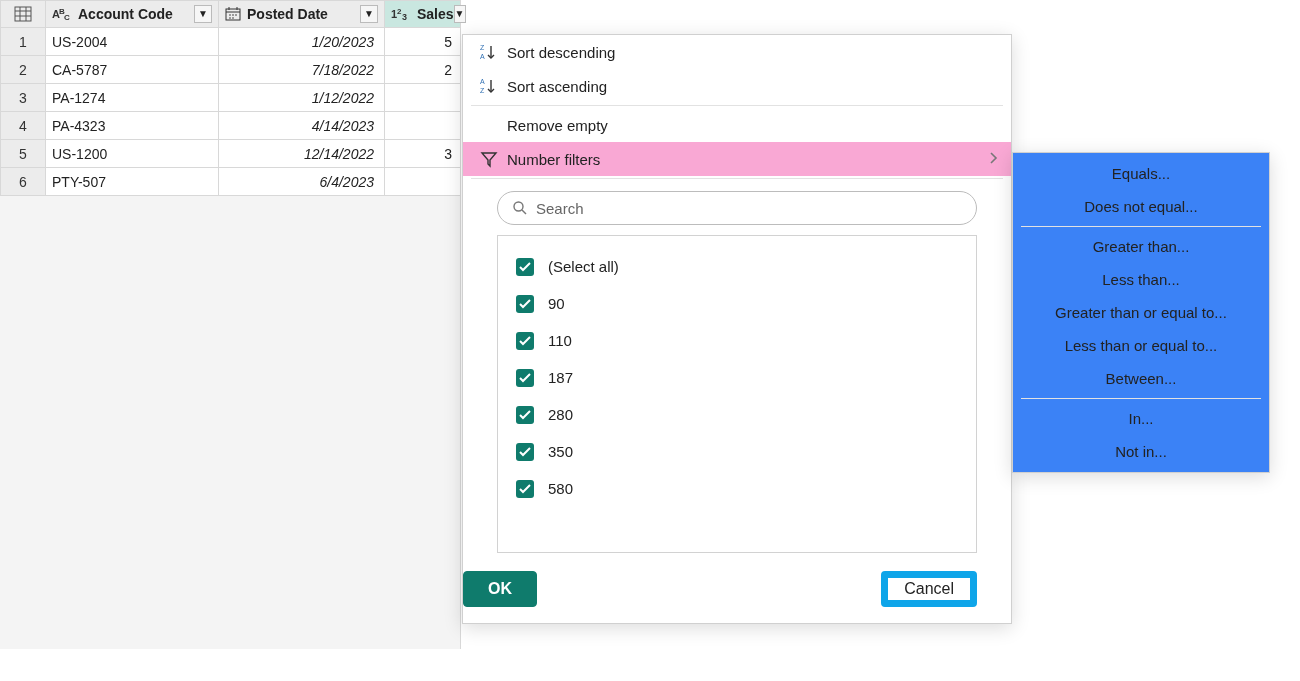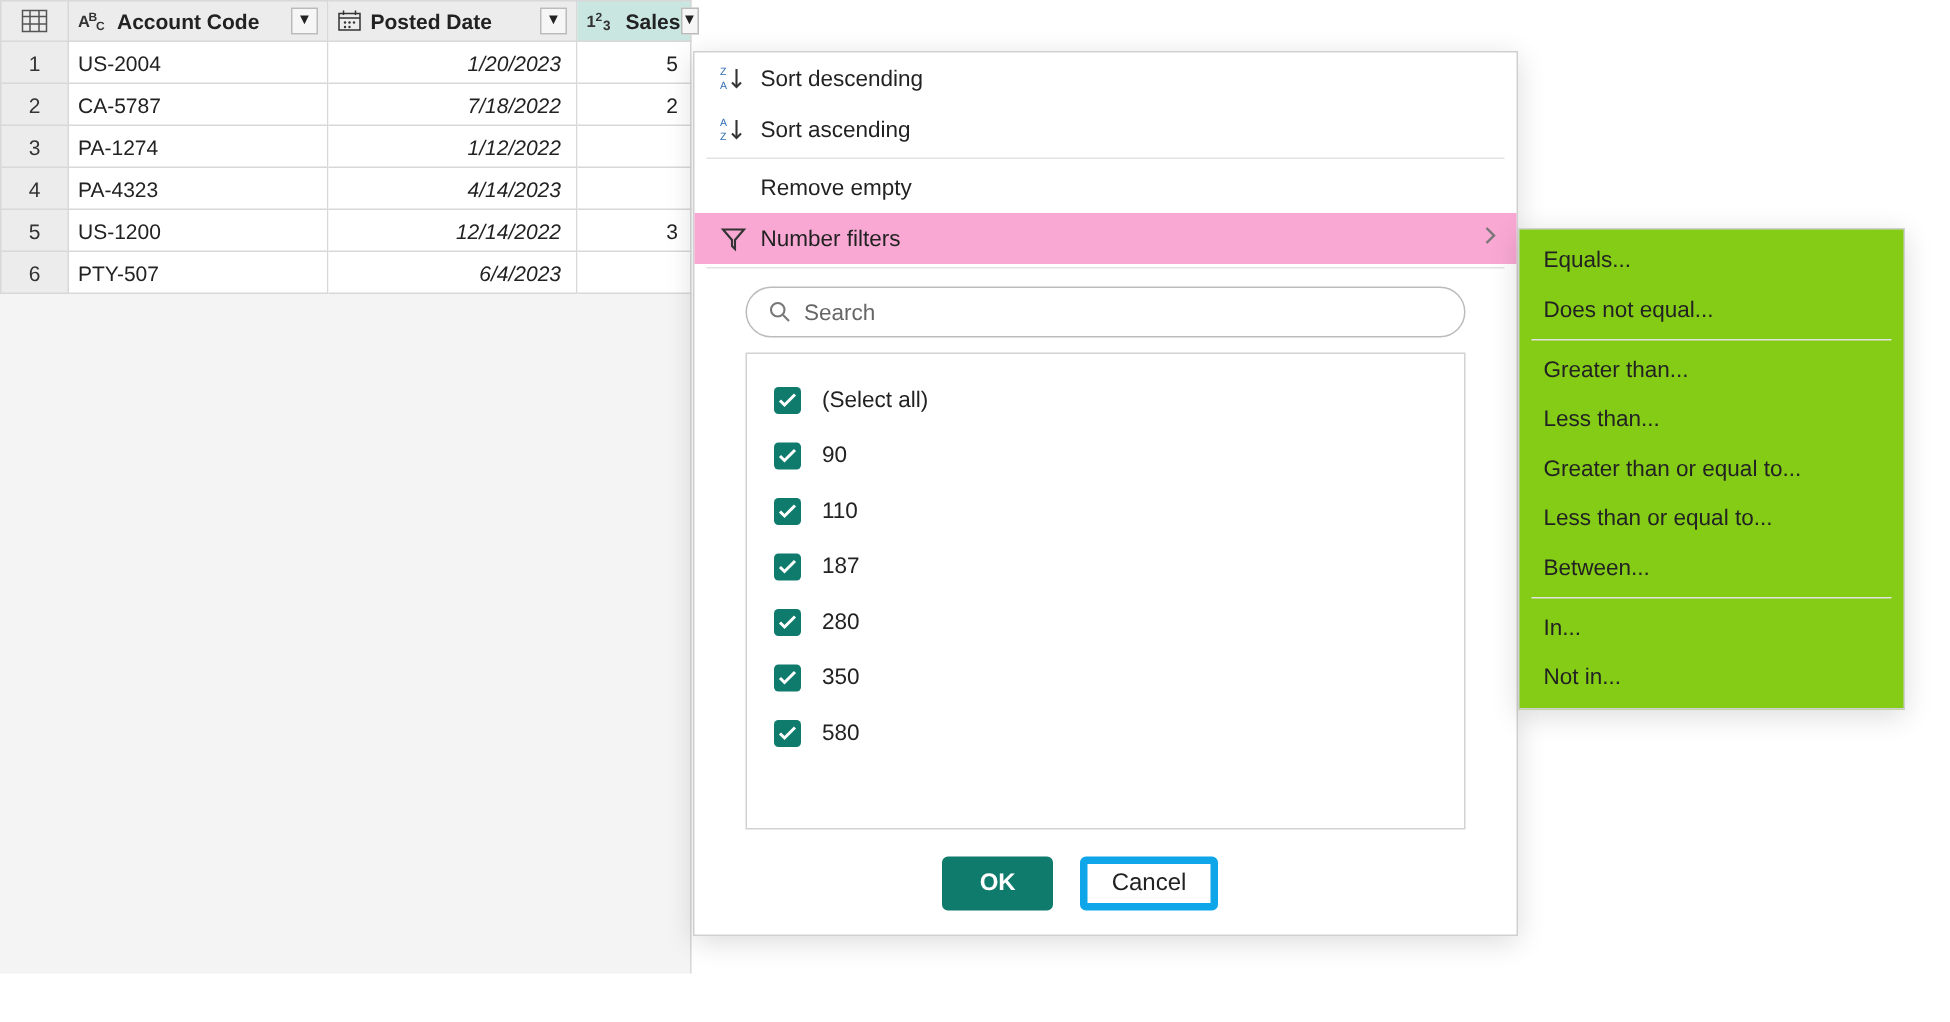--- a/index.html
+++ b/index.html
@@ -125,47 +125,48 @@
     background: #0f7b6c;
     border-radius: 3px;
     display: inline-flex;
     align-items: center;
     justify-content: center;
     margin-right: 14px;
   }
   .chk svg { display:block; }
   .dd-buttons {
     display: flex;
-    justify-content: center;
+    justify-content: space-between;
     gap: 18px;
     margin: 18px 34px 0 0;
   }
   .btn {
     min-width: 74px;
     height: 36px;
     border-radius: 4px;
     font-size: 16px;
     display: inline-flex;
     align-items: center;
     justify-content: center;
     cursor: pointer;
   }
   .btn-primary { background: #0f7b6c; color: #fff; border: 1px solid #0f7b6c; font-weight:600;}
-  .btn-secondary { background: #fff; color: #222; border: 5px solid #0ea5e9; padding: 0 16px;}
+  .btn-secondary { background: #fff; color: #222; border: 7px solid #0ea5e9; padding: 0 16px;}
 
   
   .submenu {
     position: absolute;
     left: 1012px;
     top: 152px;
     width: 258px;
-    background: #84cc16;
+    background: #3b82f6;
     border: 1px solid #d0d0d0;
     box-shadow: 0 4px 18px rgba(0,0,0,0.14);
     padding: 4px 0;
+    text-align: center;
   }
   .sub-item {
     height: 33px;
     line-height: 33px;
     padding: 0 16px;
     font-size: 15px;
     color: #222;
   }
   .sub-sep {
     height: 0;

